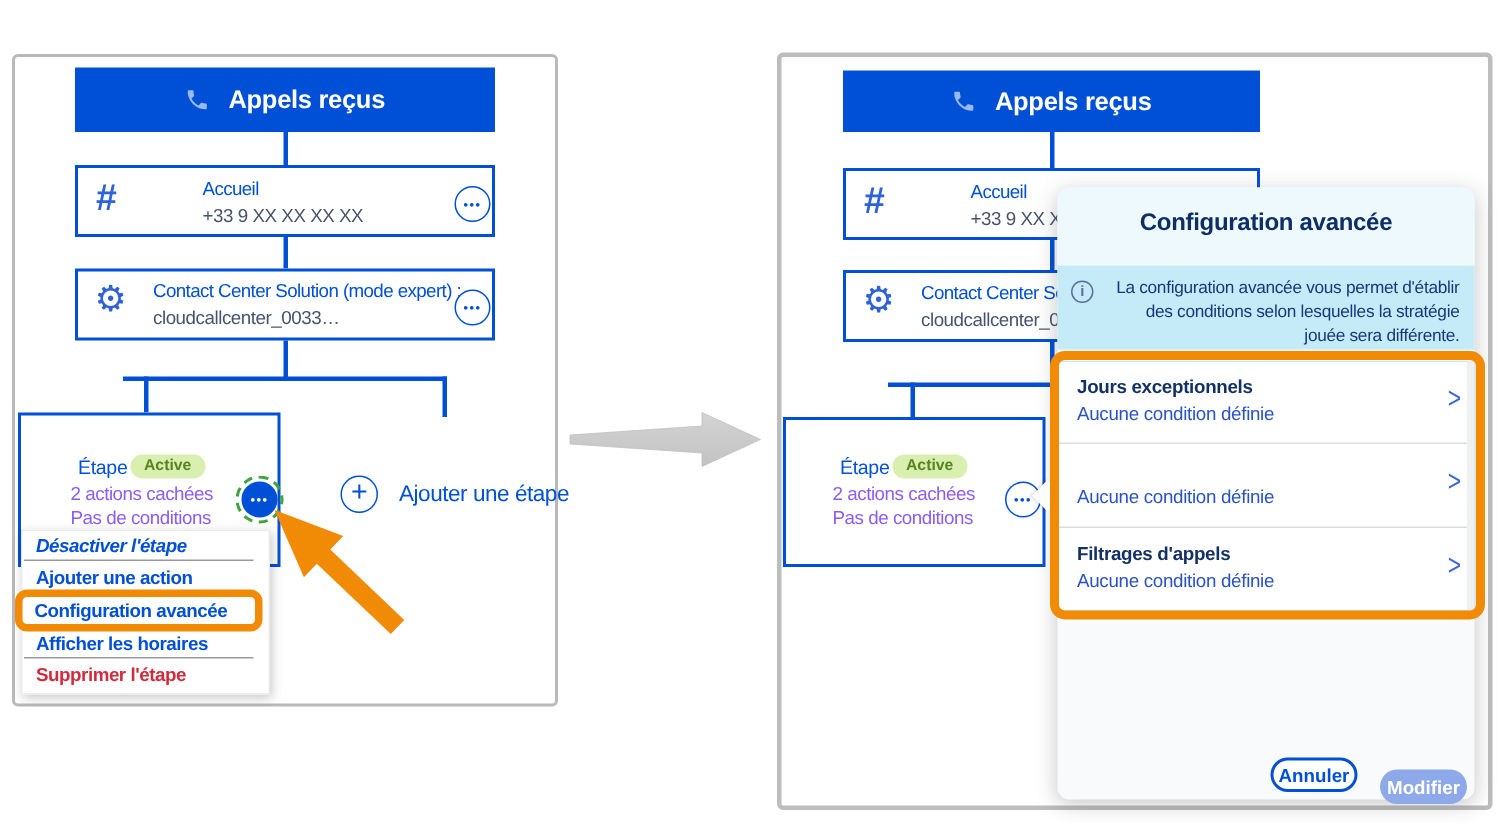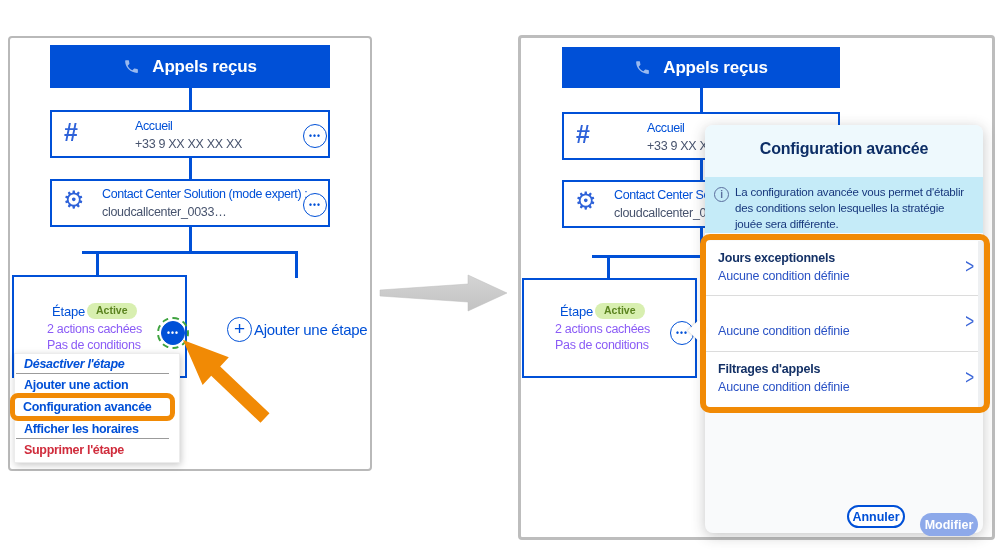--- a/index.html
+++ b/index.html
@@ -35,21 +35,21 @@
   .ellipsis-btn.filled { background:#0050d7; outline:2px dashed #3fa33f; outline-offset:2px; }
   .ellipsis-btn.filled::before { color:#fff; }
   .vline,.hline { position:absolute; background:#0050d7; }
   .badge {
     display:inline-block; font-size:10.5px; font-weight:bold; color:#5a831f;
     background:#d8efb0; border-radius:9px; padding:2px 9px; line-height:1.1;
   }
   .etape-title { position:absolute; font-size:13px; color:#0050d7; letter-spacing:-0.2px; }
   .etape-line  { position:absolute; font-size:12.5px; color:#8b5cf6; letter-spacing:-0.3px; }
 
-  .add-step { position:absolute; left:227px; top:317px; display:flex; align-items:center; gap:2px; cursor:pointer; }
+  .add-step { position:absolute; left:227px; top:317px; display:flex; align-items:center; gap:14px; cursor:pointer; }
   .plus-icon {
     width:25px; height:25px; border:1.5px solid #0050d7; border-radius:50%;
     display:flex; align-items:center; justify-content:center; color:#0050d7;
   }
   .plus-icon::before { content:"+"; font-size:19px; font-weight:300; line-height:1; margin-top:-2px; }
   .add-step-label { font-size:15px; color:#0050d7; white-space:nowrap; letter-spacing:-0.3px; }
 
   
   .context-menu {
     position:absolute; left:14px; top:353px; width:166px; height:110px;
@@ -66,21 +66,21 @@
   .orange-menu-highlight .menu-item { position:static; }
 
   
   .popover {
     position:absolute; left:705px; top:125px; width:278px; height:408px;
     background:#f9fafb; border-radius:8px; box-shadow:0 3px 14px rgba(50,50,50,.28); z-index:20;
   }
   .pop-header { position:absolute; left:0; top:0; width:100%; height:52px; background:#eef9fd; border-radius:8px 8px 0 0; }
   .pop-title { padding-top:15px; text-align:center; font-size:16px; font-weight:bold; color:#0d2e66; letter-spacing:-0.2px; }
   .pop-info { position:absolute; left:0; top:52px; width:100%; height:56px; background:#c5ebf8;
-    padding:7px 10px 0 30px; font-size:11.5px; line-height:16px; color:#17377c; letter-spacing:-0.2px; }
+    padding:7px 10px 0 30px; font-size:11.5px; line-height:16px; color:#17377c; letter-spacing:-0.2px;text-align:right; }
   .info-icon {
     position:absolute; left:9px; top:10px; width:15px; height:15px; border:1.5px solid #5b6f9e;
     border-radius:50%; display:flex; align-items:center; justify-content:center; color:#5b6f9e;
   }
   .info-icon::before { content:"i"; font-size:10px; font-weight:bold; line-height:1; }
   .pop-rows { position:absolute; left:0; top:116px; width:100%; height:166px; background:#0ea5e9; }
   .pop-row { position:relative; height:55.3px; border-bottom:1px solid #dcdcdc; cursor:pointer; background:#fff; }
   .pop-row:last-child { border-bottom:none; }
   .row-title { position:absolute; left:13px; top:10px; font-size:12.5px; font-weight:bold; color:#143166; letter-spacing:-0.2px; }
   .row-sub   { position:absolute; left:13px; top:28px; font-size:12.5px; color:#2a52c5; letter-spacing:-0.2px; }

